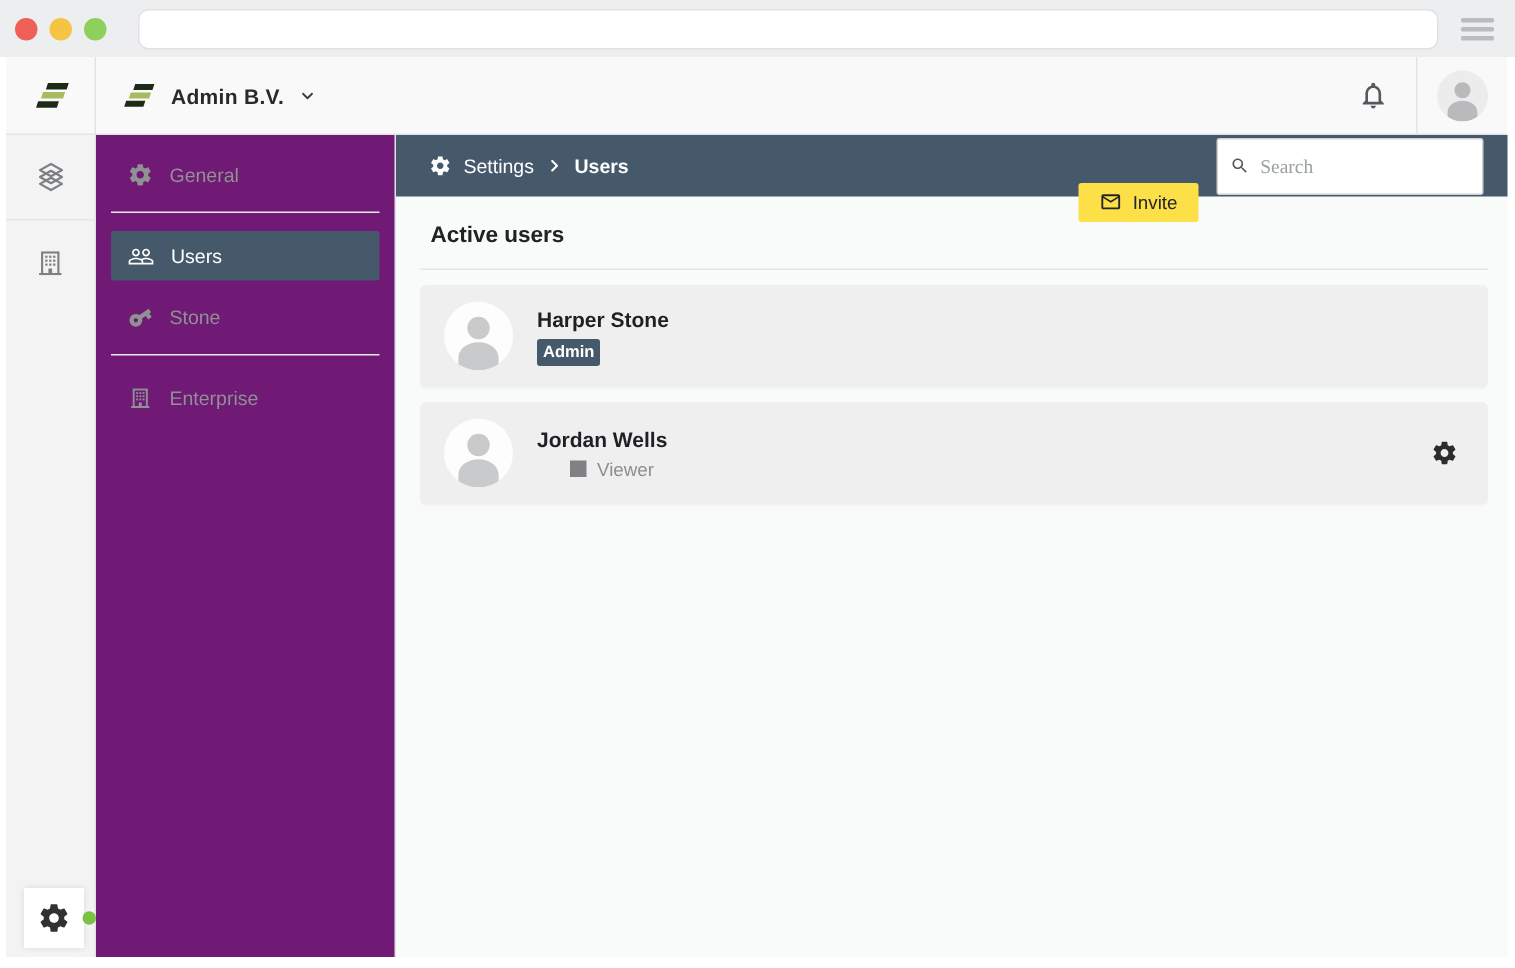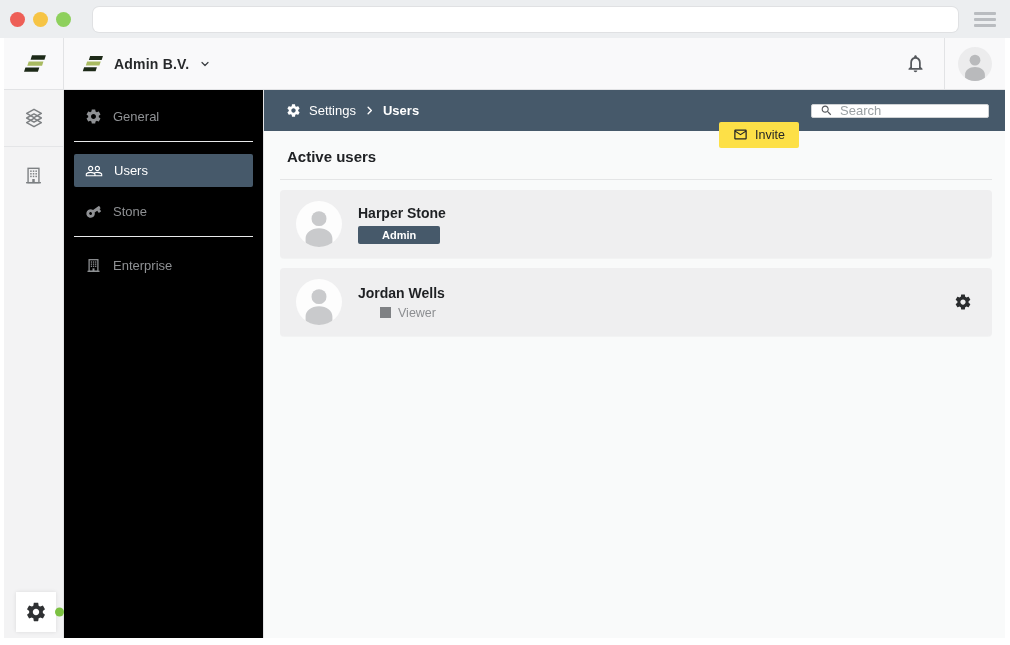--- a/index.html
+++ b/index.html
@@ -40,44 +40,44 @@
 
   
   .rail { width:60px; flex:none; background:#f3f3f4; border-right:1px solid #e2e3e5; position:relative; }
   .rail-item { height:57px; display:flex; align-items:center; justify-content:center; color:#7d8083; cursor:pointer; }
   .rail-item.bordered { border-bottom:1px solid #e4e5e7; }
   .rail-bottom { position:absolute; bottom:6px; left:12px; }
   .gear-box { width:40px; height:40px; background:#ffffff; display:flex; align-items:center; justify-content:center; color:#2f3133; position:relative; box-shadow:0 0 4px rgba(0,0,0,.10); cursor:pointer; }
   .status-dot { position:absolute; right:-8px; top:50%; transform:translateY(-50%); width:9px; height:9px; border-radius:50%; background:#7cc142; }
 
   
-  .sidebar { width:200px; flex:none; background:#000000; border-right:1px solid #e2e3e5; padding:10px 10px 0; }
+  .sidebar { width:200px; flex:none; background:#701a75; border-right:1px solid #e2e3e5; padding:10px 10px 0; }
   .side-item { height:33px; display:flex; align-items:center; gap:11px; padding:0 11px; color:#8f9194; font-size:13px; margin-bottom:8px; border-radius:2px; cursor:pointer; }
   .side-item svg { flex:none; }
   .side-item.selected { background:#46596a; color:#ffffff; }
   .side-div { height:1px; background:#e8e9ea; margin:4px 0 12px; }
 
   
   .main { flex:1; display:flex; flex-direction:column; background:#f9fafa; min-width:0; }
   .topbar { height:41px; flex:none; background:#46596a; display:flex; align-items:center; padding:0 16px 0 22px; color:#ffffff; }
   .crumbs { display:flex; align-items:center; gap:8px; font-size:13px; }
   .crumb-gear, .crumb-sep { display:flex; color:#ffffff; }
   .crumb-page { font-weight:bold; }
   .invite-btn { height:26px; background:#fde047; border:none; border-radius:2px; display:flex; align-items:center; gap:7px; padding:0 14px; font-size:12.5px; color:#232527; margin-left:auto; cursor:pointer; font-family:Liberation Sans, sans-serif;margin-top:48px; }
-  .search-box { width:178px; height:14px; background:#ffffff; border:1px solid #cfd2d4; border-radius:2px; display:flex; align-items:center; padding:0 8px; gap:7px; margin-left:12px; color:#55585c; }
+  .search-box { width:178px; height:38px; background:#ffffff; border:1px solid #cfd2d4; border-radius:2px; display:flex; align-items:center; padding:0 8px; gap:7px; margin-left:12px; color:#55585c;font-family:Liberation Serif, serif; }
   .search-box input { border:none; outline:none; width:100%; font-size:13px; color:#333; font-family:inherit; background:transparent; }
   .search-box input::placeholder { color:#9aa0a3; }
 
   .content { padding:17px 13px 0 16px; }
   .content h2 { font-size:15px; font-weight:bold; color:#202225; margin-left:7px; }
   .content-div { height:1px; background:#e4e5e6; margin:14px 0 10px; }
   .user-card { height:68px; background:#efeff0; border-radius:4px; display:flex; align-items:center; padding:0 20px 0 16px; margin-bottom:10px; box-shadow:0 1px 1px rgba(0,0,0,.03); }
   .u-avatar { width:46px; height:46px; border-radius:50%; overflow:hidden; background:#fdfdfd; margin-right:16px; flex:none; }
   .u-name { font-size:14px; font-weight:bold; color:#1e2023; }
-  .badge { display:inline-block; margin-top:5px; background:#46596a; color:#ffffff; font-size:11px; font-weight:bold; padding:3px 24px; border-radius:2px; }
+  .badge { display:inline-block; margin-top:5px; background:#46596a; color:#ffffff; font-size:11px; font-weight:bold; padding:3px 4px; border-radius:2px; }
   .role-plain { display:flex; align-items:center; gap:7px; margin-top:5px; color:#8c8e91; font-size:12.5px;padding-left:22px; }
   .role-sq { width:11px; height:11px; background:#7f8184; }
   .card-gear { margin-left:auto; color:#2a2c2e; display:flex; cursor:pointer; background:none; border:none; }
 </style>
 </head>
 <body>
 
 <div class="screen">
 
   <div class="chrome">

